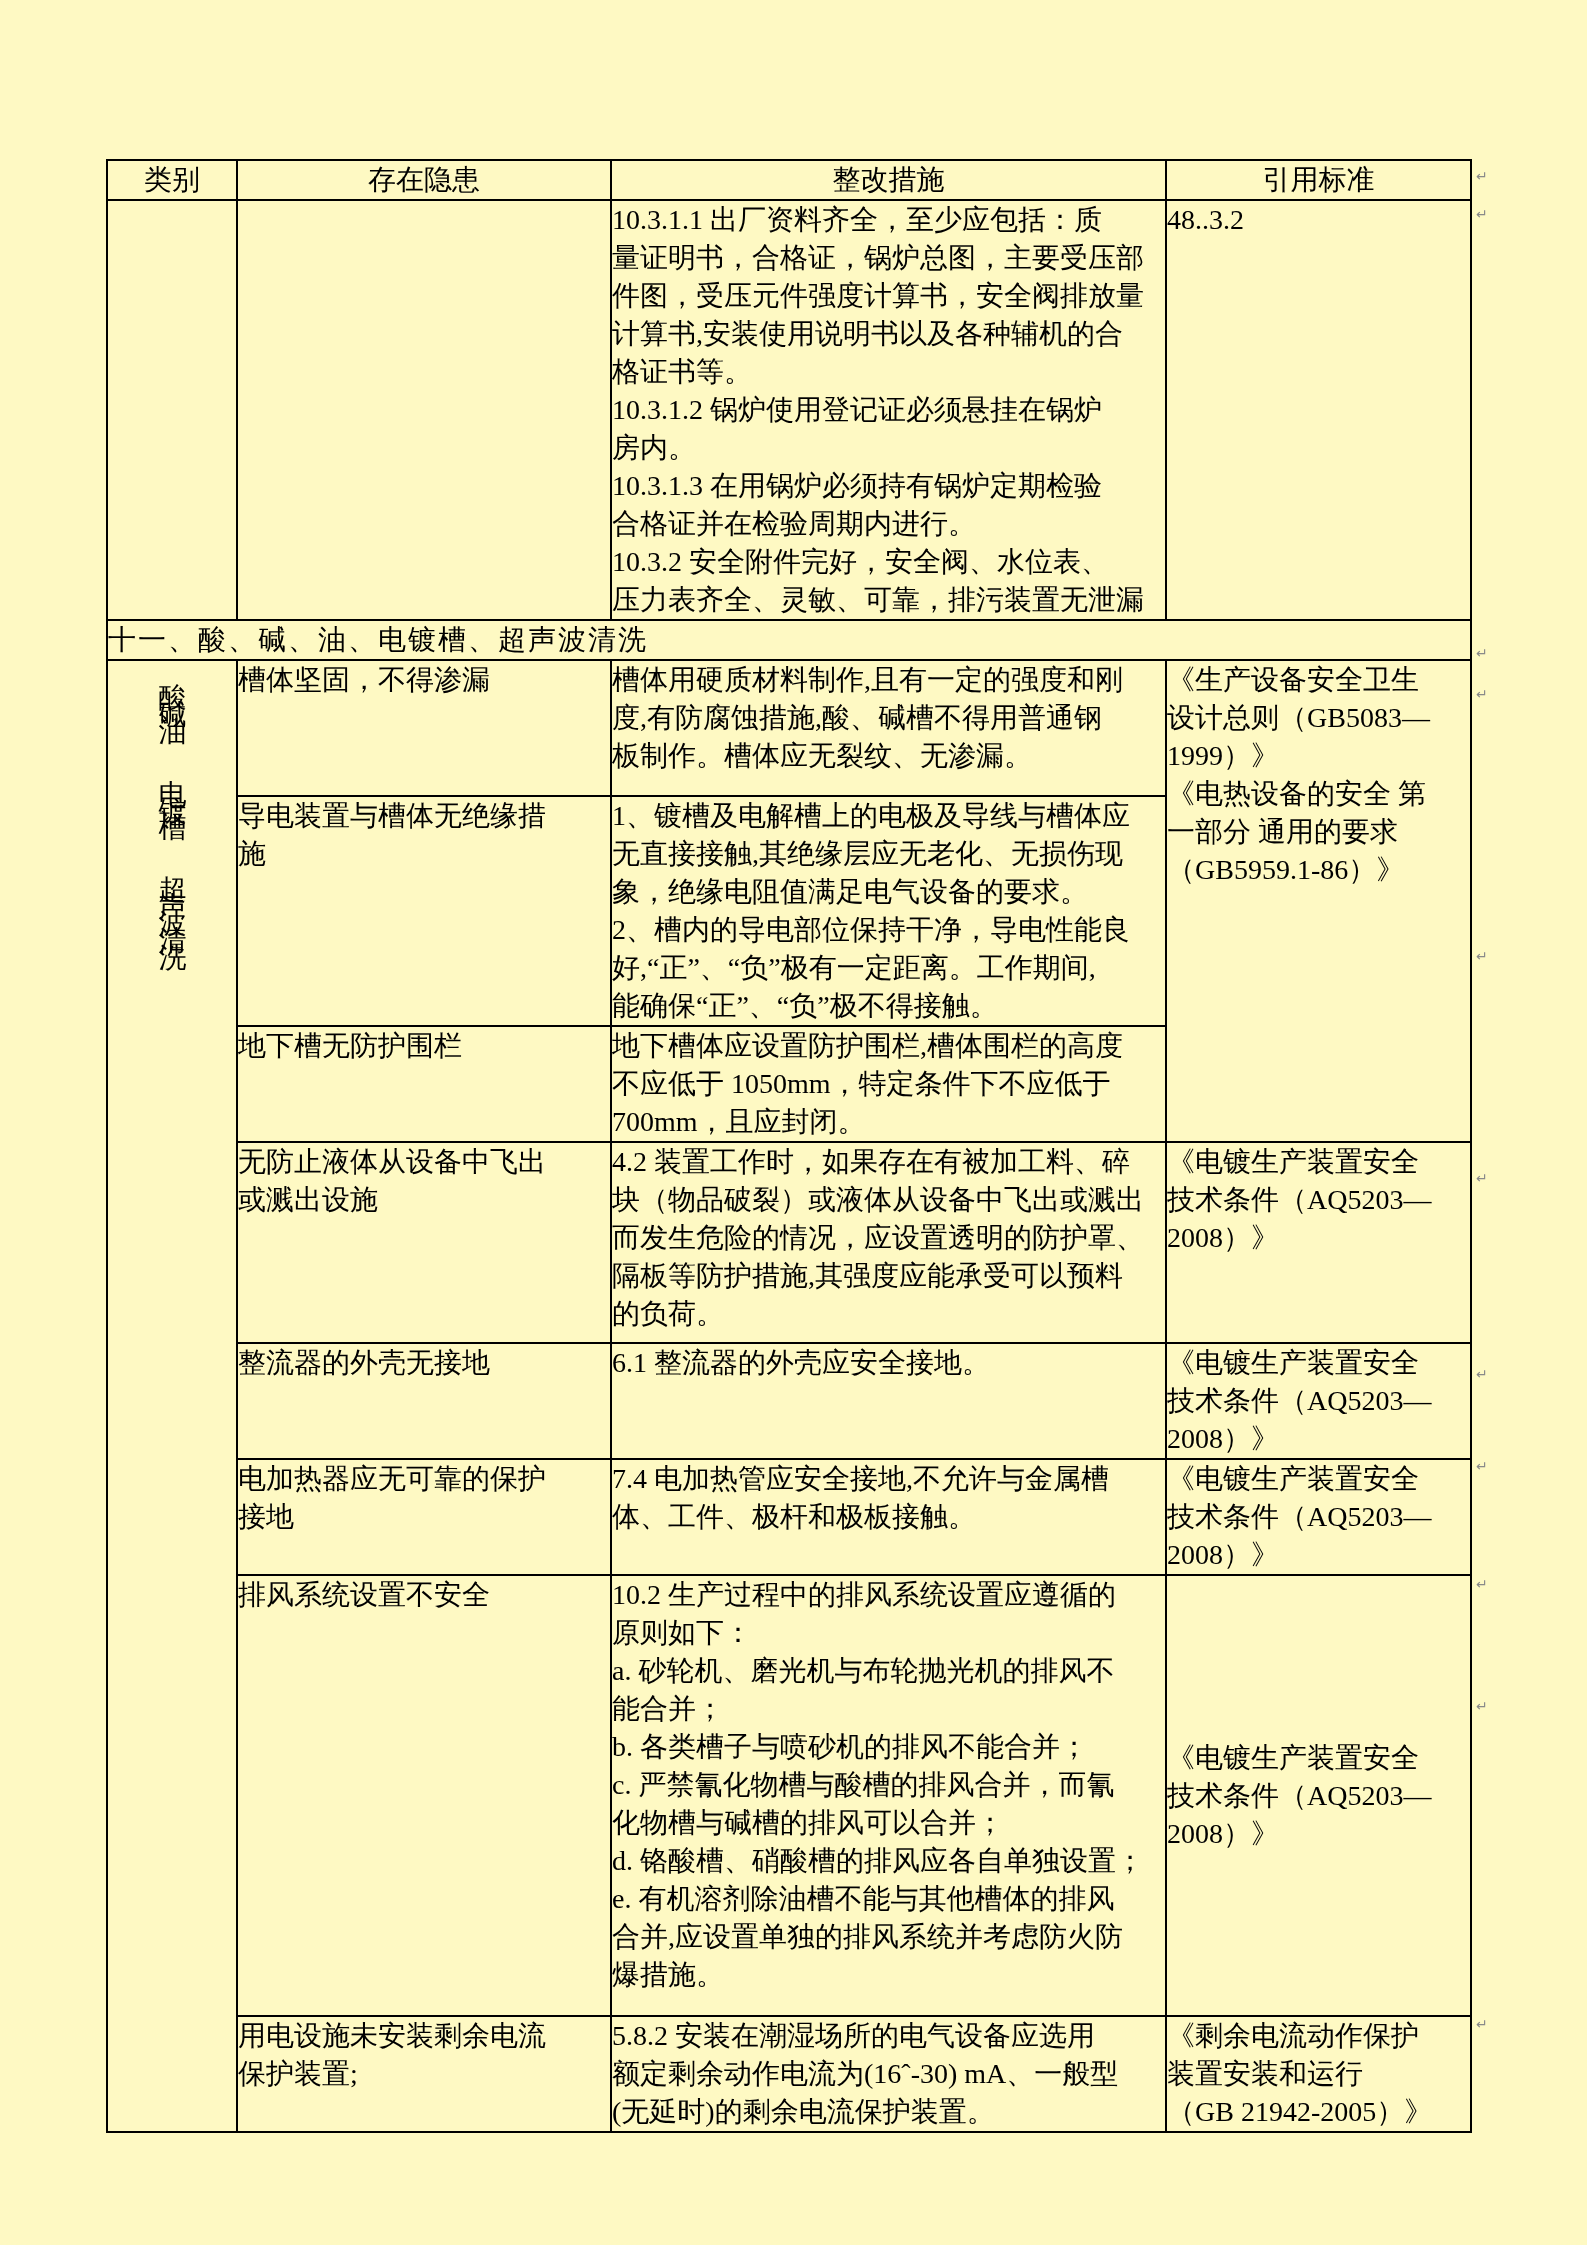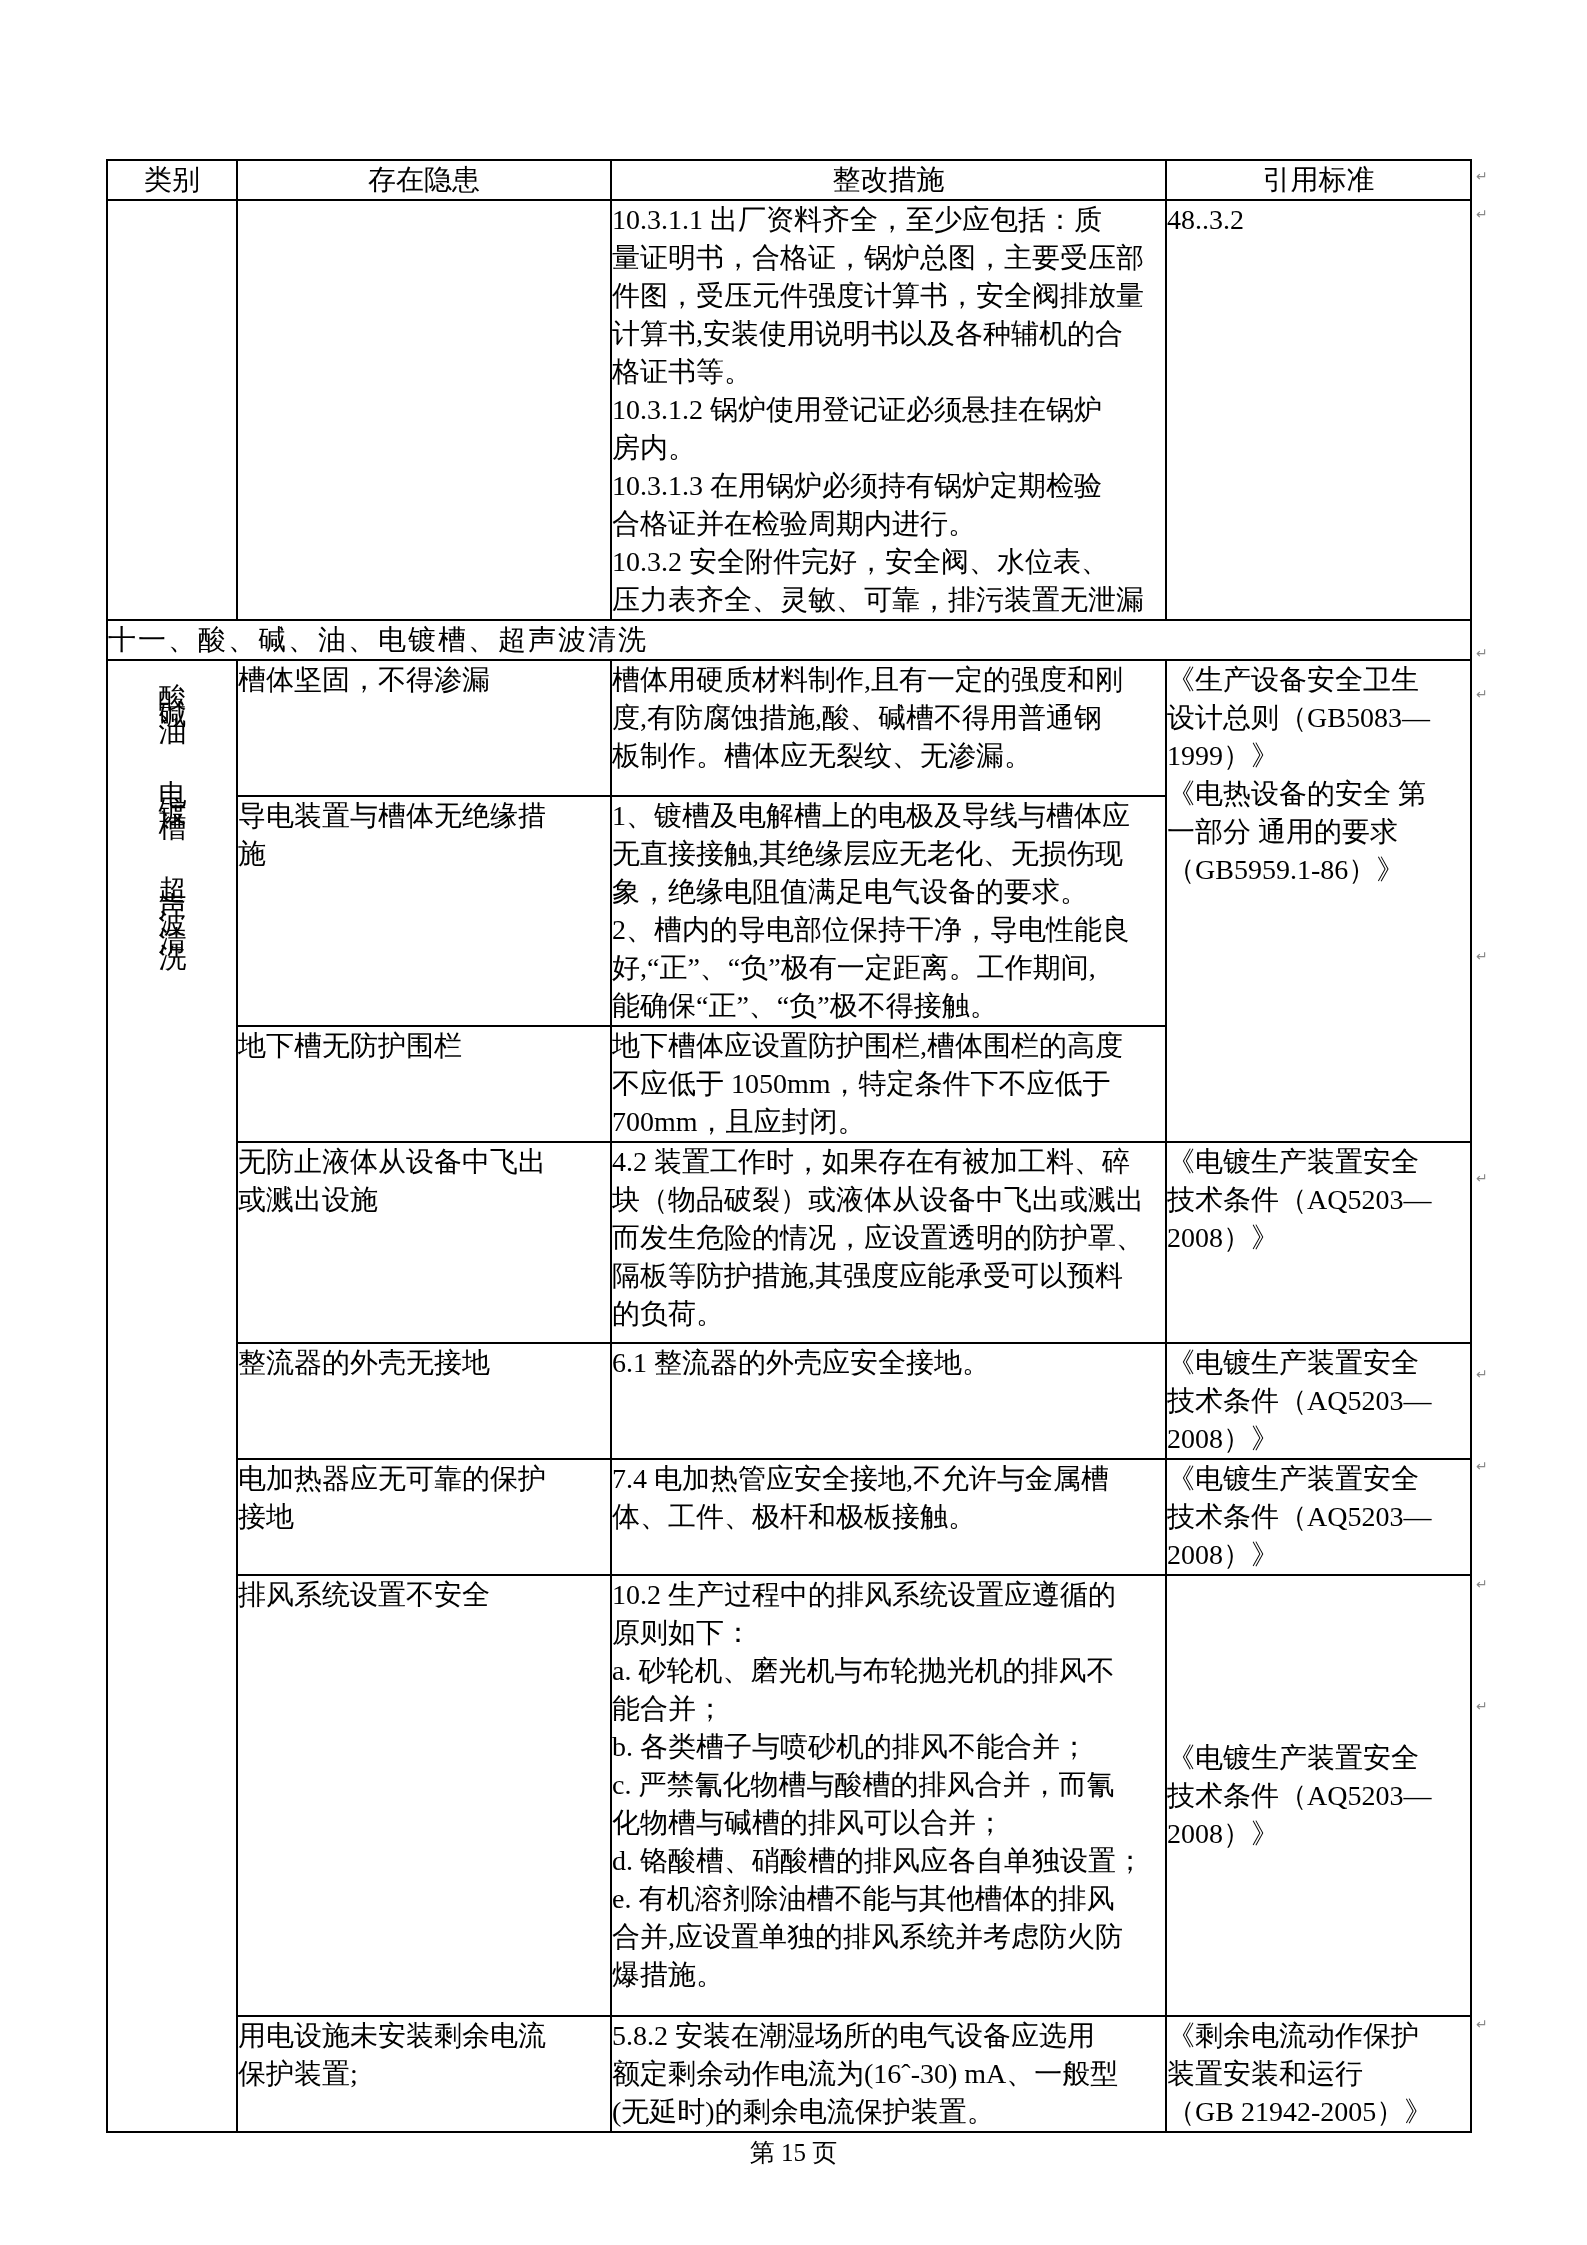--- a/index.html
+++ b/index.html
@@ -1,19 +1,19 @@
 <!DOCTYPE html>
 <html><head>
 <meta charset="utf-8">
 <style>
   html,body{margin:0;padding:0;background:#e8e8e8;}
   #page{
     position:relative;
     width:1587px;height:2245px;
-    background:#ffffff;
+    background:#fef9c3;
     font-family:"Liberation Serif","DejaVu Serif",serif;
     color:#000;
     overflow:hidden;
   }
   table.doc{
     position:absolute;
     left:106px;top:159px;
     width:1364px;
     border-collapse:collapse;
     table-layout:fixed;
@@ -241,14 +241,13 @@
       <span class="pmark" style="top: 686px;">↵</span>
       <span class="pmark" style="top: 948px;">↵</span>
       <span class="pmark" style="top: 1170px;">↵</span>
       <span class="pmark" style="top: 1366px;">↵</span>
       <span class="pmark" style="top: 1458px;">↵</span>
       <span class="pmark" style="top: 1576px;">↵</span>
       <span class="pmark" style="top: 1698px;">↵</span>
       <span class="pmark" style="top: 2016px;">↵</span>
     </div>
 
-  <div id="footer">第 15 页</div>
 </div>
 
 </body></html>

